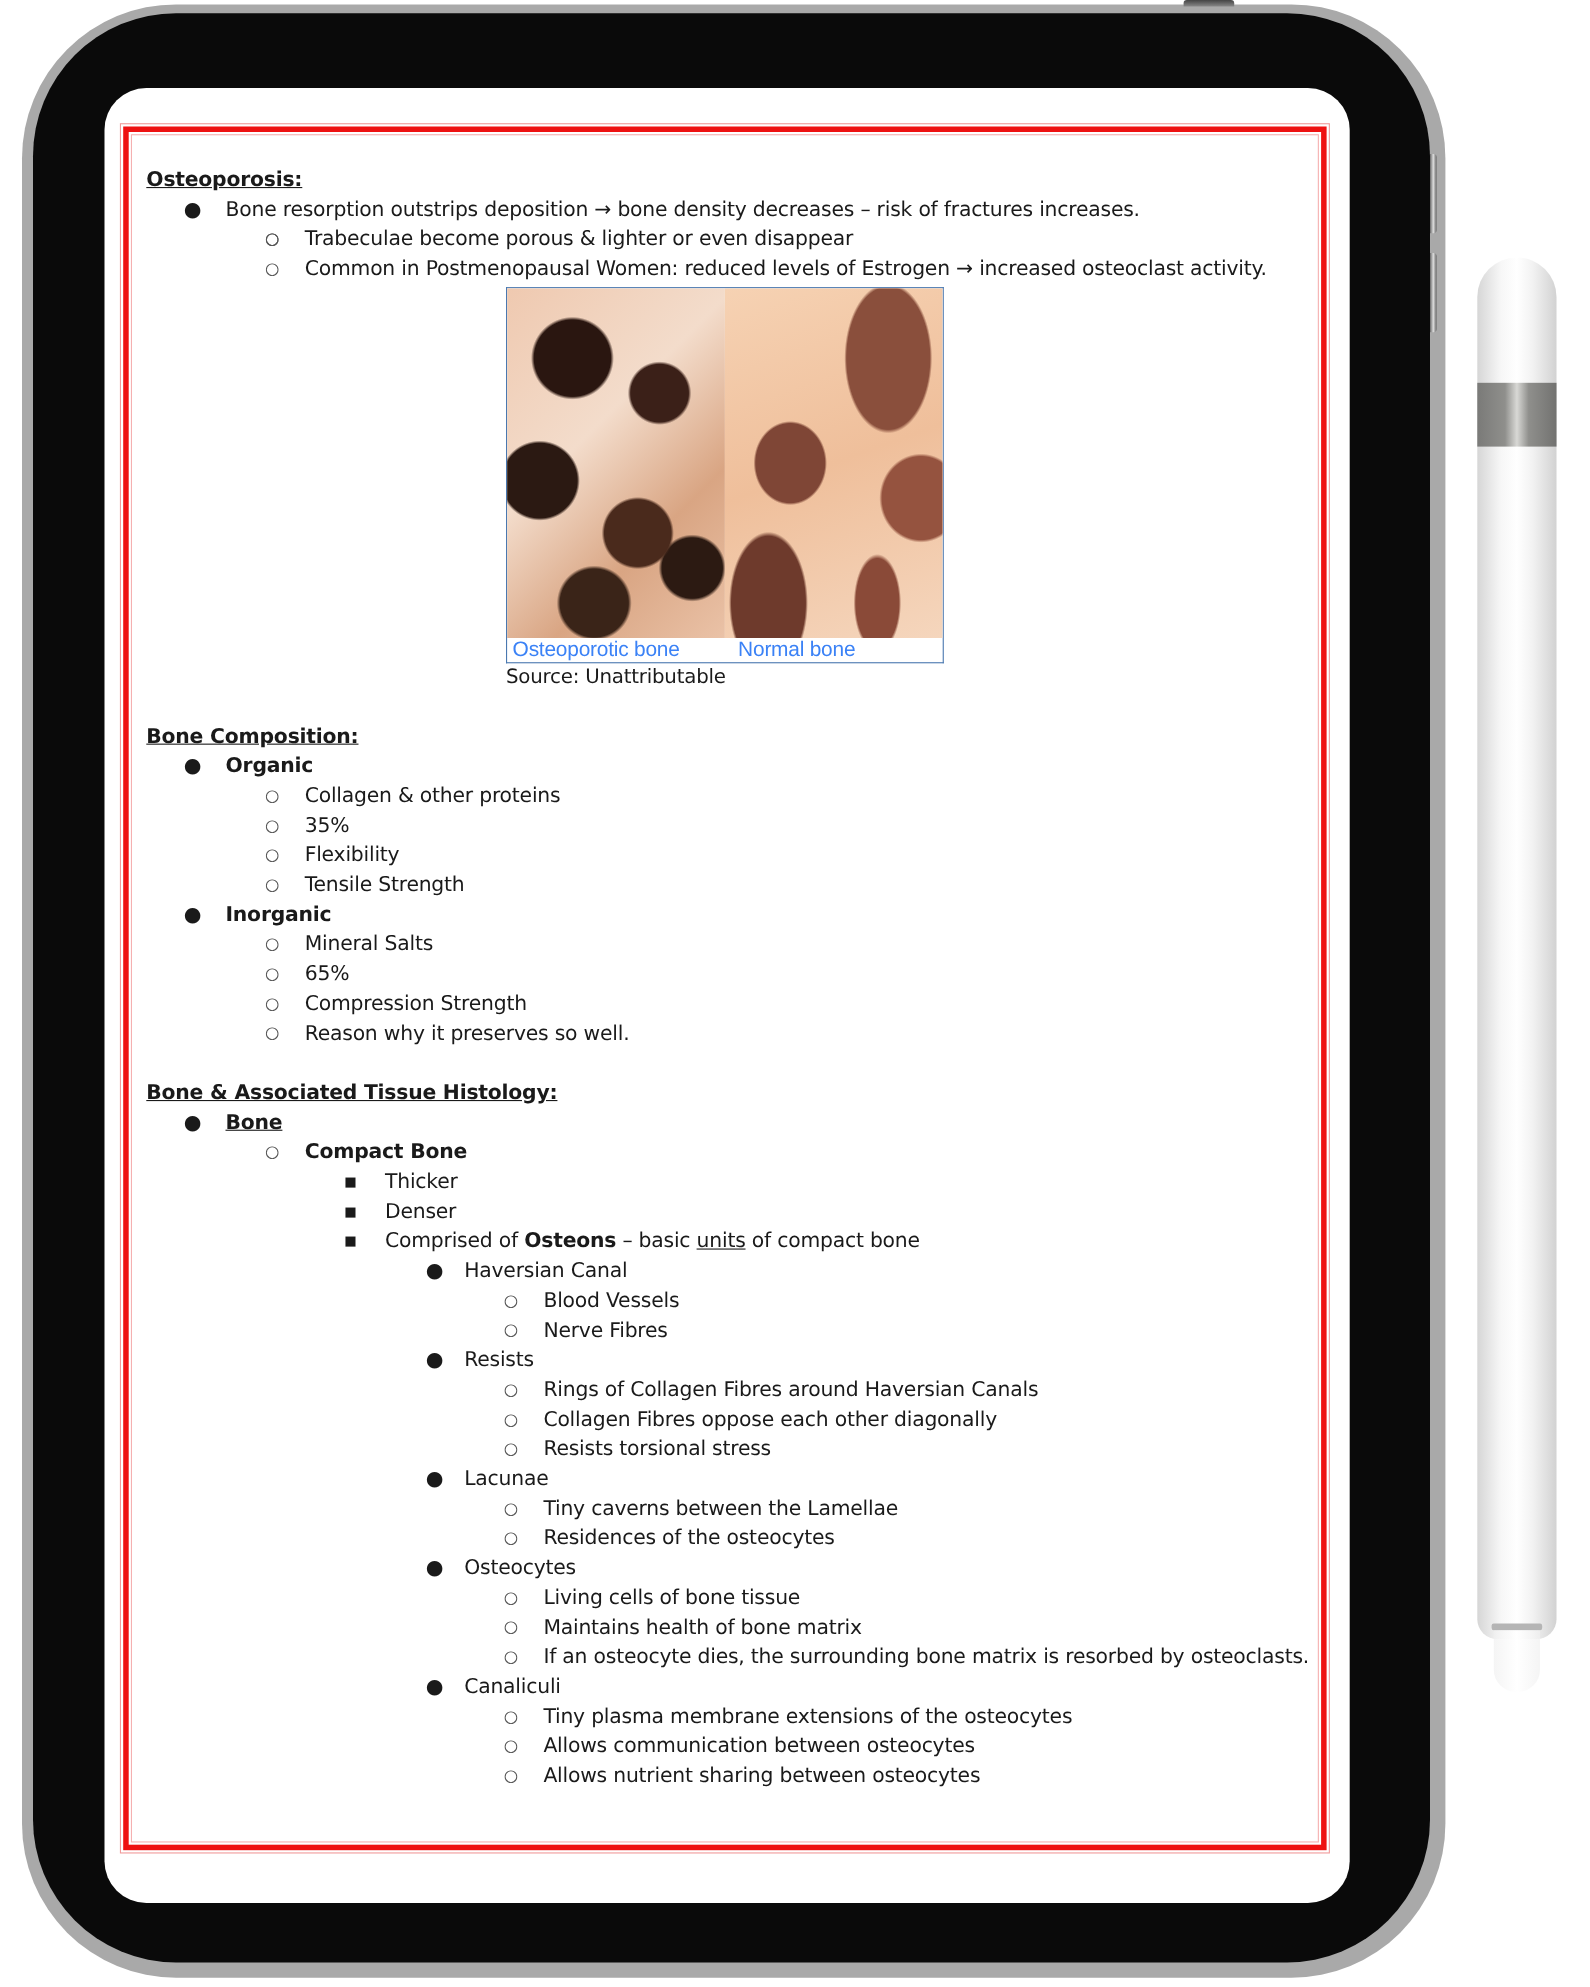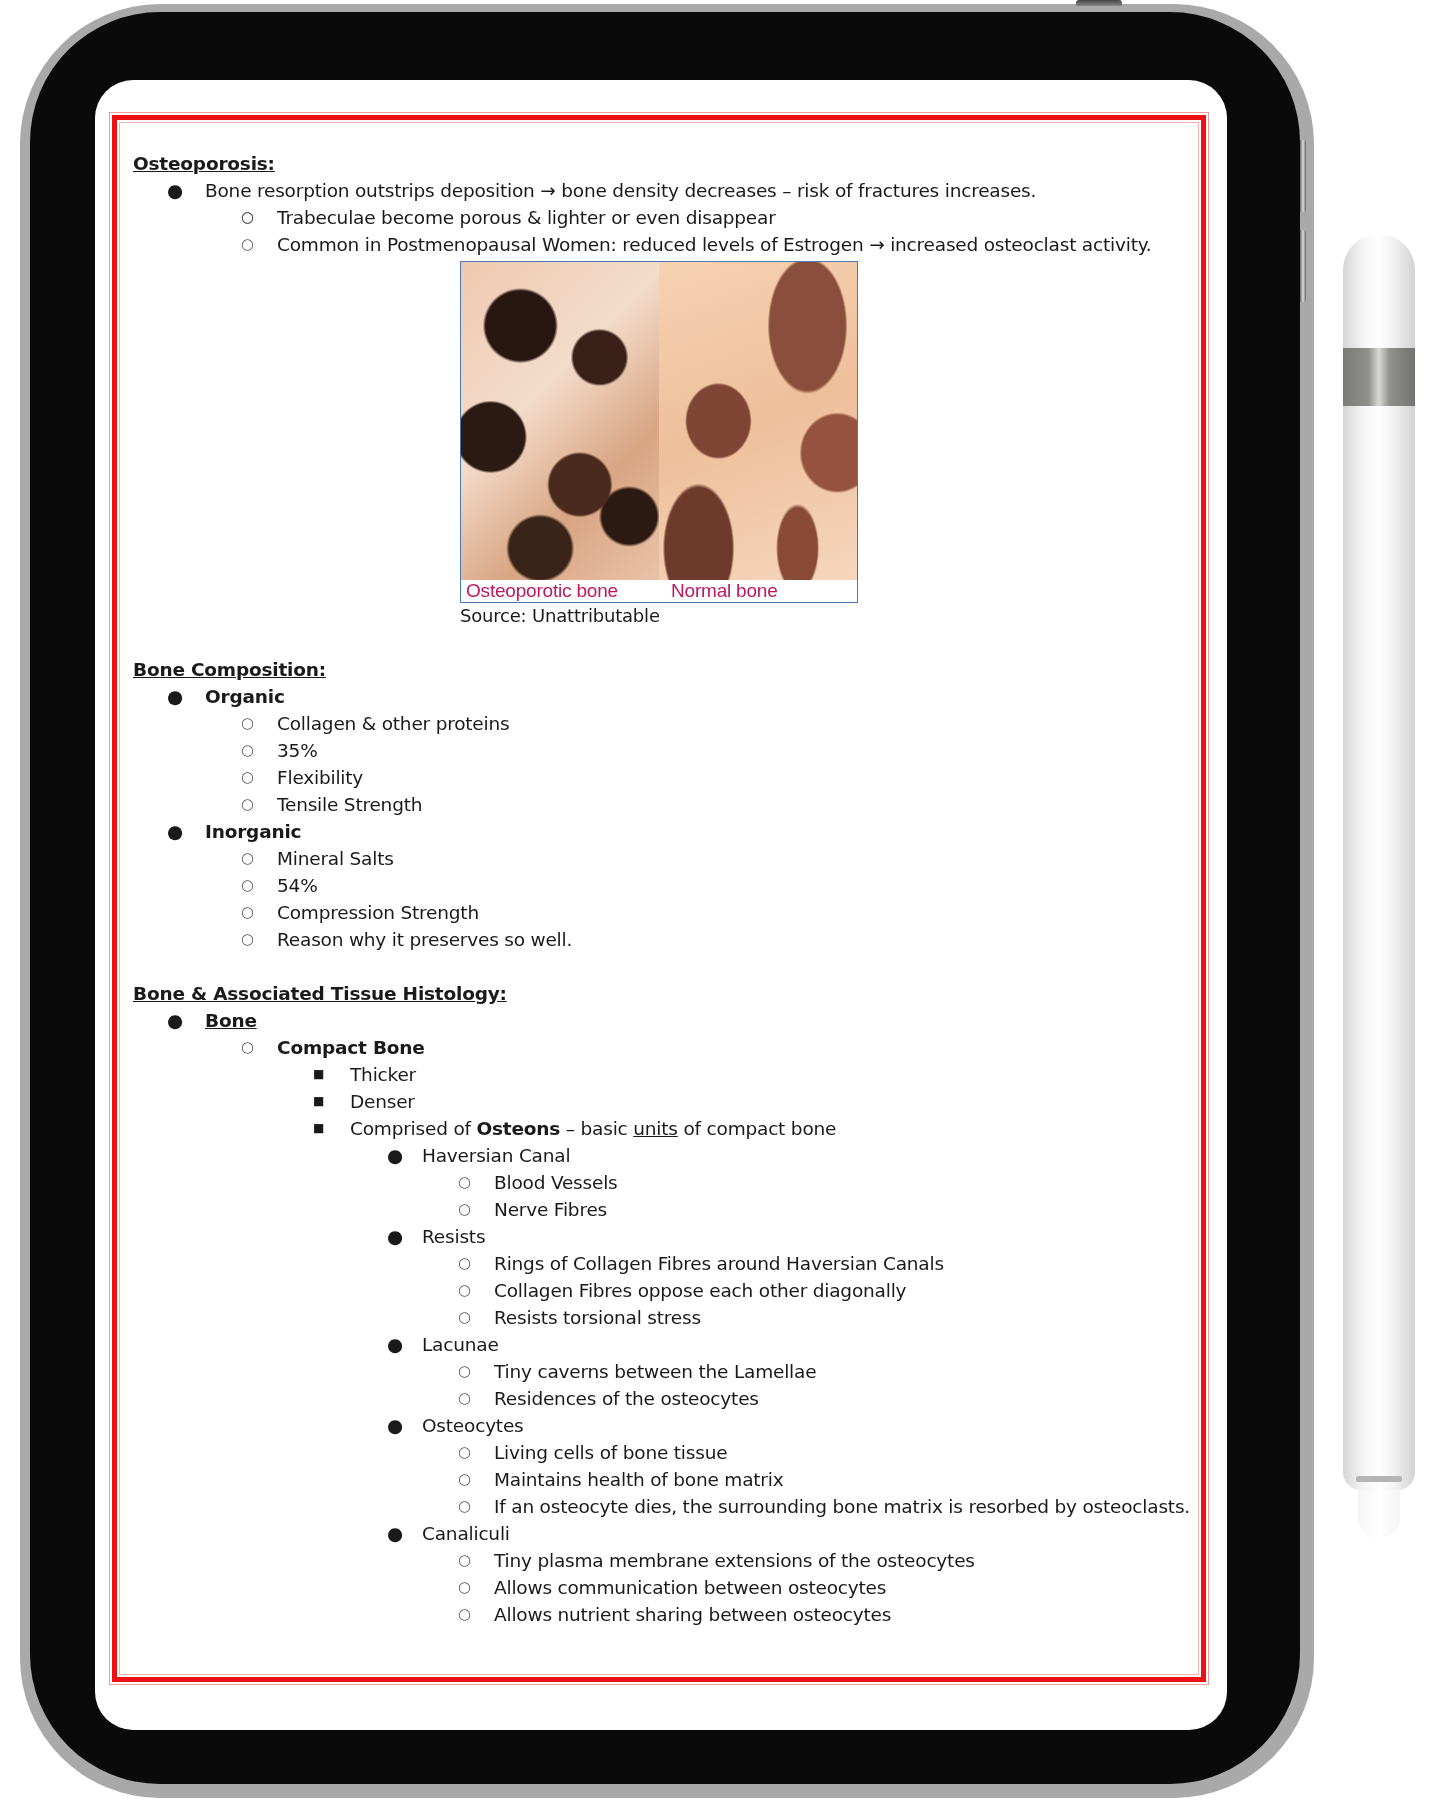--- a/index.html
+++ b/index.html
@@ -72,21 +72,21 @@
       radial-gradient(circle at 40% 90%, #3a2418 0 10%, transparent 11%),
       linear-gradient(135deg,#efc9b0,#f3dccb 40%,#d9a583 70%,#eac2a7); }
   .half.normal { background:radial-gradient(ellipse at 75% 20%, #8a4f3c 0 18%, transparent 19%),
       radial-gradient(ellipse at 30% 50%, #7f4636 0 16%, transparent 17%),
       radial-gradient(ellipse at 90% 60%, #95533f 0 14%, transparent 15%),
       radial-gradient(ellipse at 20% 90%, #6e3a2c 0 15%, transparent 16%),
       radial-gradient(ellipse at 70% 90%, #8a4a38 0 10%, transparent 11%),
       linear-gradient(160deg,#f6d2b3,#efbf9b 50%,#f5d6bd); }
   .photo-caption {
     width:396px; height:22px; border:1px solid #4a78b0; border-top:none;
-    font-family:"Liberation Sans", sans-serif; font-size:19px; line-height:22px; color:#be185d;
+    font-family:"Liberation Sans", sans-serif; font-size:19px; line-height:22px; color:#3b82f6;
     display:flex; background:#fff;
   }
   .photo-caption span:first-child { width:205px; padding-left:5px; }
   .source { text-align:left; width:398px; font-size:18px; line-height:26px; }
 
   
   .stylus {
     position:absolute; left:1343px; top:234px; width:72px; height:1256px;
     background:linear-gradient(90deg,#d6d6d6,#f7f7f7 30%,#ffffff 50%,#f2f2f2 70%,#d2d2d2);
     border-radius:36px 36px 18px 18px;
@@ -140,21 +140,21 @@
     <div class="spacer"></div>
 
     <div class="row heading">Bone Composition:</div>
     <div class="row l1 b"><span class="mk">●</span><span>Organic</span></div>
     <div class="row l2"><span class="mk">○</span><span>Collagen &amp; other proteins</span></div>
     <div class="row l2"><span class="mk">○</span><span>35%</span></div>
     <div class="row l2"><span class="mk">○</span><span>Flexibility</span></div>
     <div class="row l2"><span class="mk">○</span><span>Tensile Strength</span></div>
     <div class="row l1 b"><span class="mk">●</span><span>Inorganic</span></div>
     <div class="row l2"><span class="mk">○</span><span>Mineral Salts</span></div>
-    <div class="row l2"><span class="mk">○</span><span>54%</span></div>
+    <div class="row l2"><span class="mk">○</span><span>65%</span></div>
     <div class="row l2"><span class="mk">○</span><span>Compression Strength</span></div>
     <div class="row l2"><span class="mk">○</span><span>Reason why it preserves so well.</span></div>
 
     <div class="spacer"></div>
 
     <div class="row heading">Bone &amp; Associated Tissue Histology:</div>
     <div class="row l1"><span class="mk">●</span><span class="b u">Bone</span></div>
     <div class="row l2"><span class="mk">○</span><span class="b">Compact Bone</span></div>
     <div class="row l3"><span class="mk">■</span><span>Thicker</span></div>
     <div class="row l3"><span class="mk">■</span><span>Denser</span></div>

